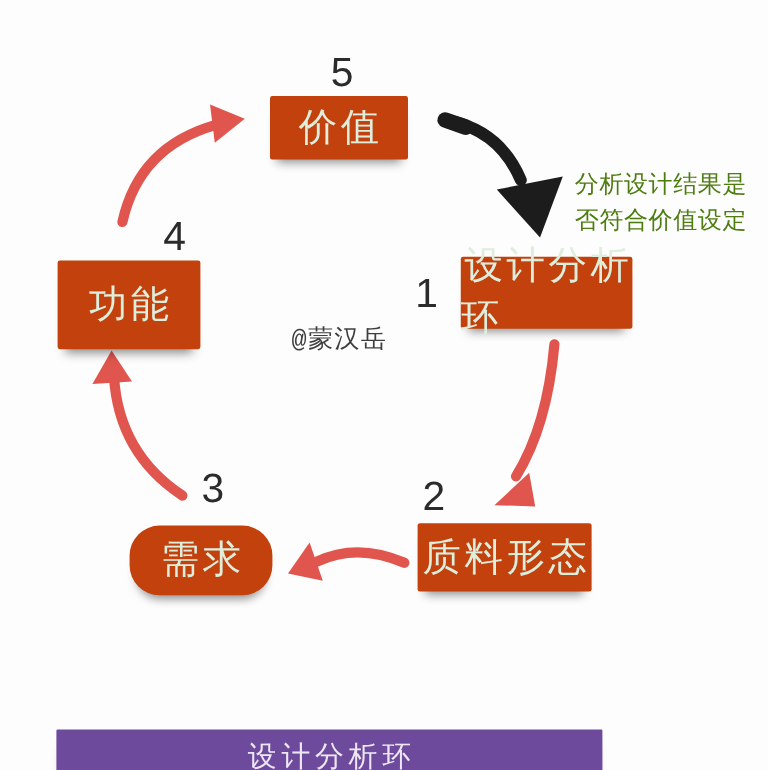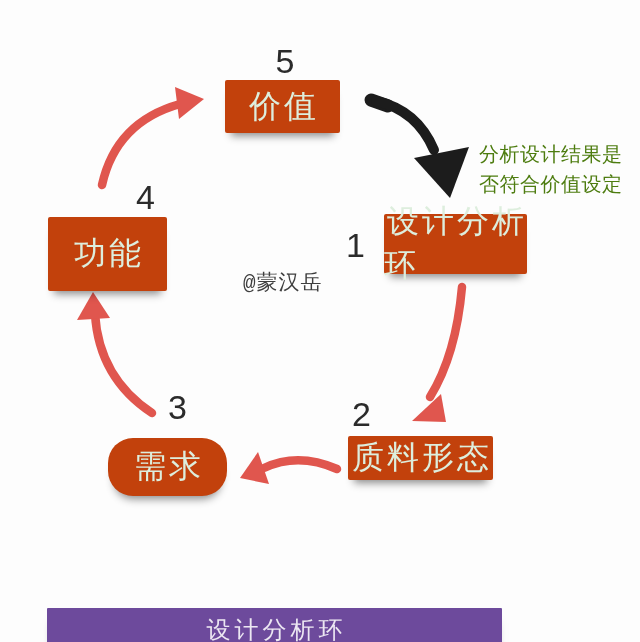--- a/index.html
+++ b/index.html
@@ -23,21 +23,21 @@
     color:#ddeedd;
     display:flex;align-items:center;justify-content:center;
     font-size:32px;
     letter-spacing:3px;
     border-radius:2px;
     box-shadow:0 9px 8px -6px rgba(0,0,0,0.45);
     text-indent:3px;
   }
   .box-value      {left:225px;top:80px; width:115px;height:53px;}
   .box-form-color {left:384px;top:214px;width:143px;height:60px;}
-  .box-material   {left:348px;top:436px;width:145px;height:44px;}
+  .box-material   {left:348px;top:436px;width:145px;height:57px;}
   .box-demand     {left:108px;top:438px;width:119px;height:58px;border-radius:25px;}
   .box-function   {left:48px; top:217px;width:119px;height:74px;}
   .step-num{
     position:absolute;
     font-size:34px;
     color:#2b2b2b;
     font-weight:400;
     line-height:1;
   }
   .num-5{left:270px;top:44px;width:30px;text-align:center;}

